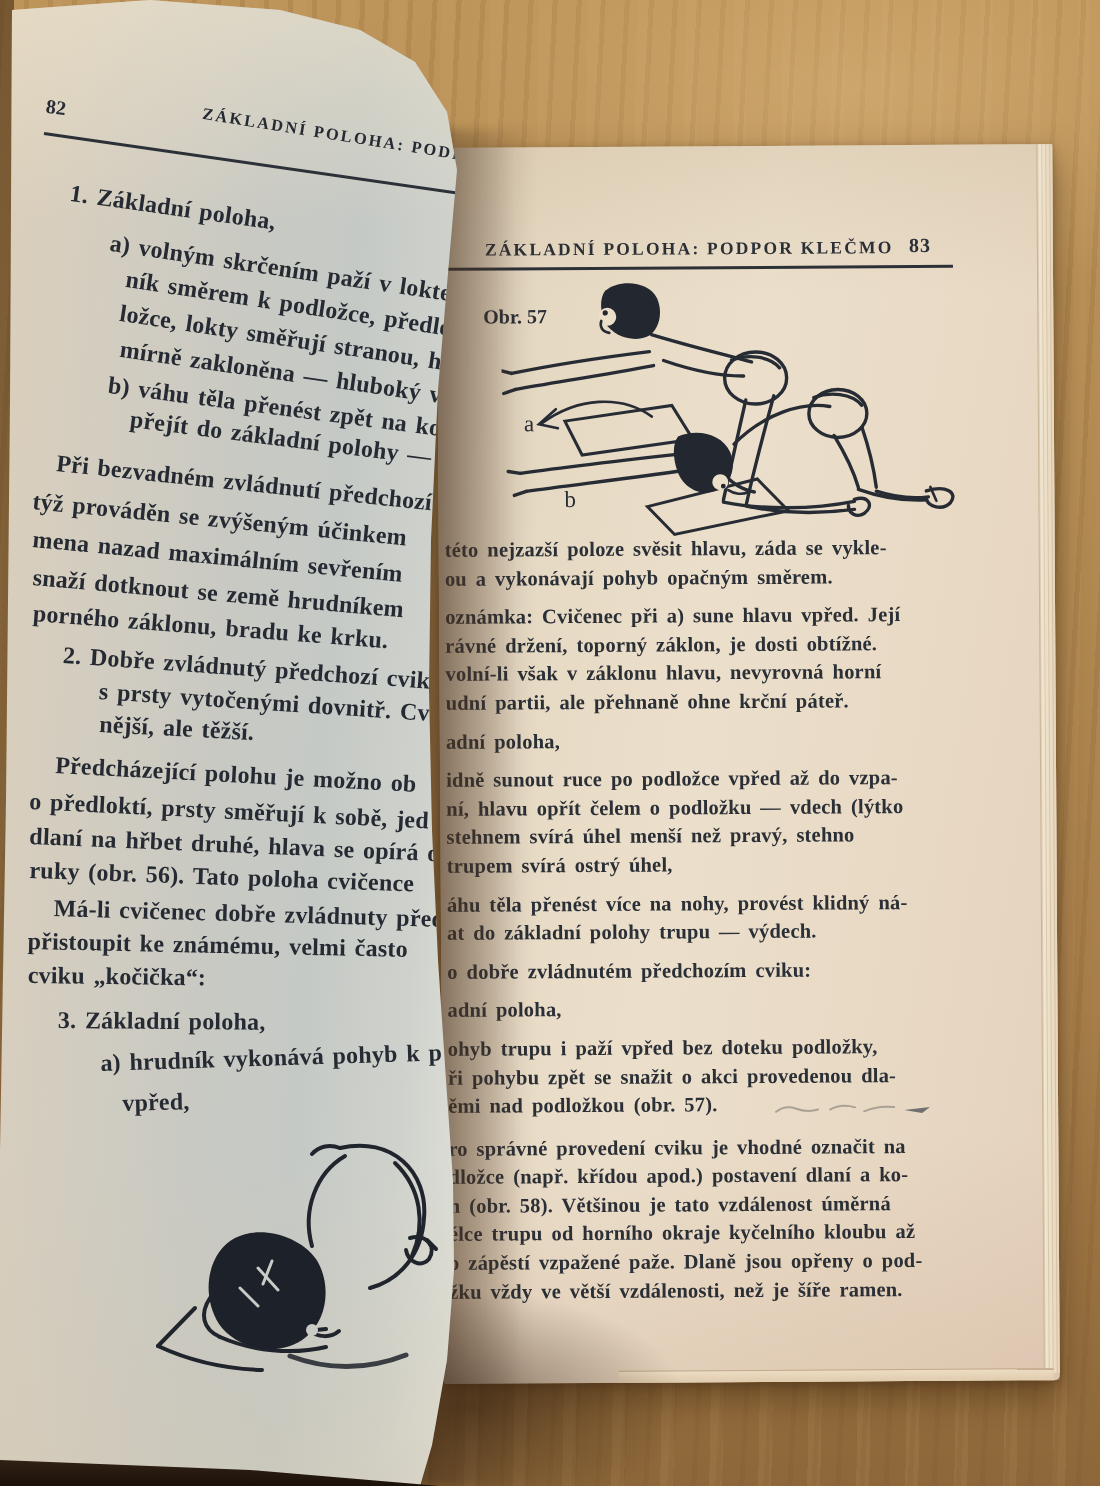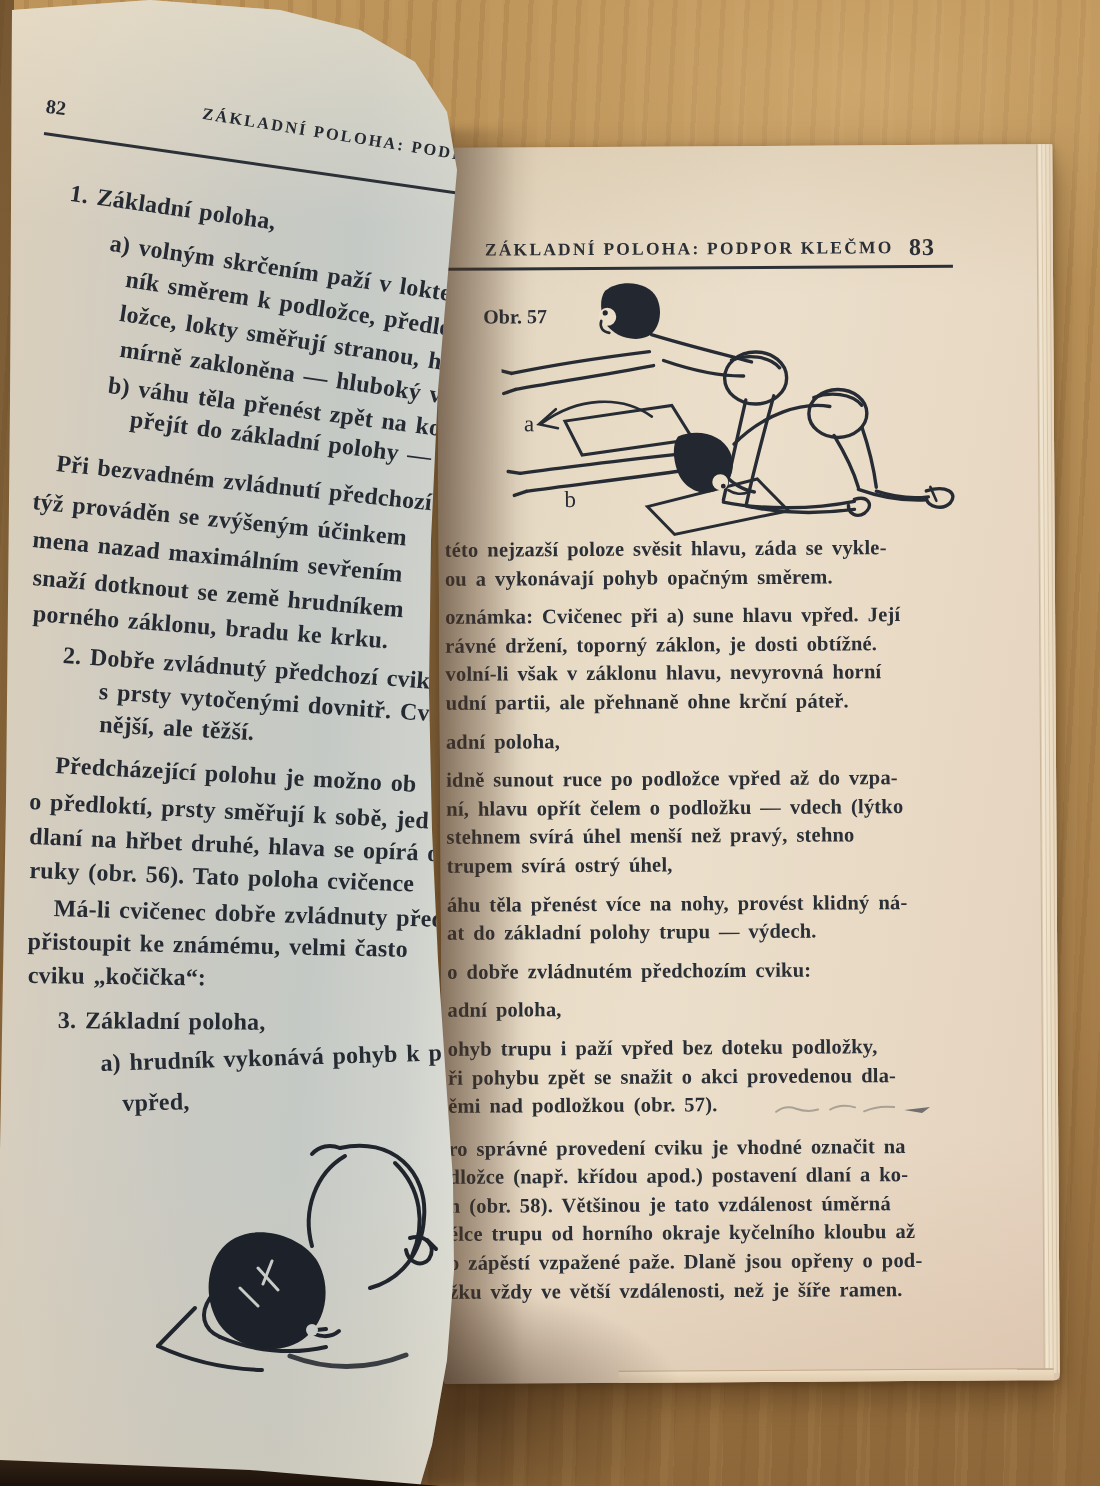--- a/index.html
+++ b/index.html
@@ -29,21 +29,21 @@
     background:linear-gradient(180deg,rgba(208,188,158,.35),rgba(0,0,0,0) 12%,rgba(0,0,0,0) 80%,rgba(206,172,146,.30));}
   .fore-edge{position:absolute;right:0;top:0;bottom:7px;width:15px;
     border-left:1px solid rgba(150,120,85,.35);
     background:repeating-linear-gradient(90deg,rgba(152,122,86,.25) 0 1px,rgba(0,0,0,0) 1px 4px),
                linear-gradient(90deg,#f2e7d3,#e7d6bb);}
   .bottom-edge{position:absolute;left:175px;right:6px;bottom:0;height:11px;
     border-top:1px solid rgba(148,116,80,.4);
     background:linear-gradient(180deg,#eddcc3,#e0ccae);}
   .rp-head{position:absolute;left:48px;top:92px;font-size:17.5px;font-weight:bold;
     letter-spacing:2.2px;white-space:nowrap;}
-  .rp-num{position:absolute;left:472px;top:89px;font-size:24px;font-weight:bold;letter-spacing:1px;}
+  .rp-num{position:absolute;left:472px;top:89px;font-size:20px;font-weight:bold;letter-spacing:1px;}
   .rp-rule{position:absolute;left:8px;top:120px;width:508px;height:3px;background:#2c3037;}
   .rp-caption{position:absolute;left:46px;top:158px;font-size:20px;font-weight:bold;}
   #fig57{position:absolute;left:64px;top:128px;}
   .rp-text{position:absolute;left:6px;top:388px;width:566px;
     font-size:20.5px;font-weight:bold;letter-spacing:.2px;word-spacing:3.5px;}
   .rp-text p{margin:0 0 10px 0;}
   .rp-text p.gap{margin-bottom:14px;}
   .rp-text span{display:block;line-height:28.6px;white-space:nowrap;}
   #scribble{position:absolute;left:330px;top:951px;opacity:.85;}
   .gutter-inset{position:absolute;left:0;top:0;bottom:0;width:78px;pointer-events:none;

